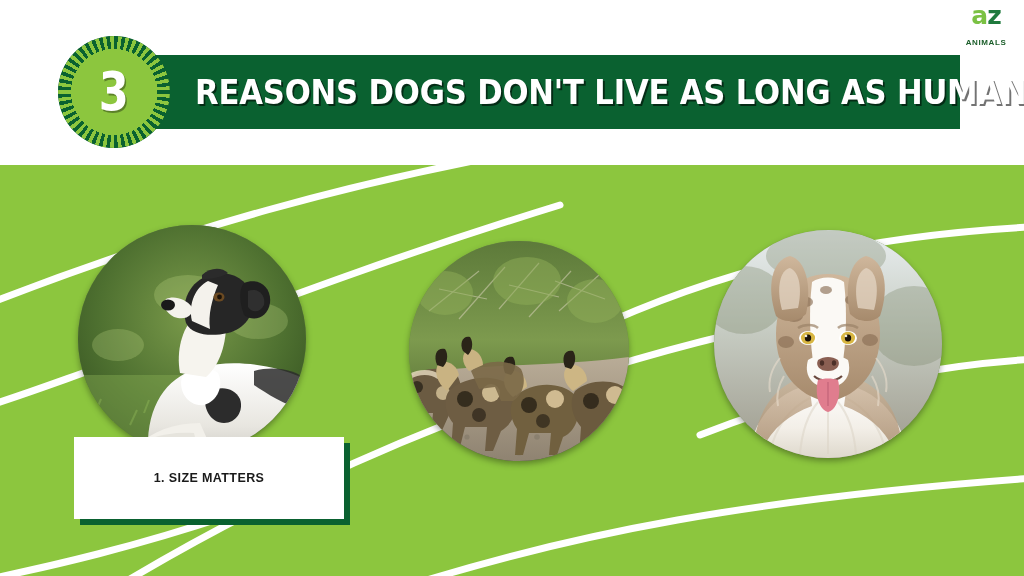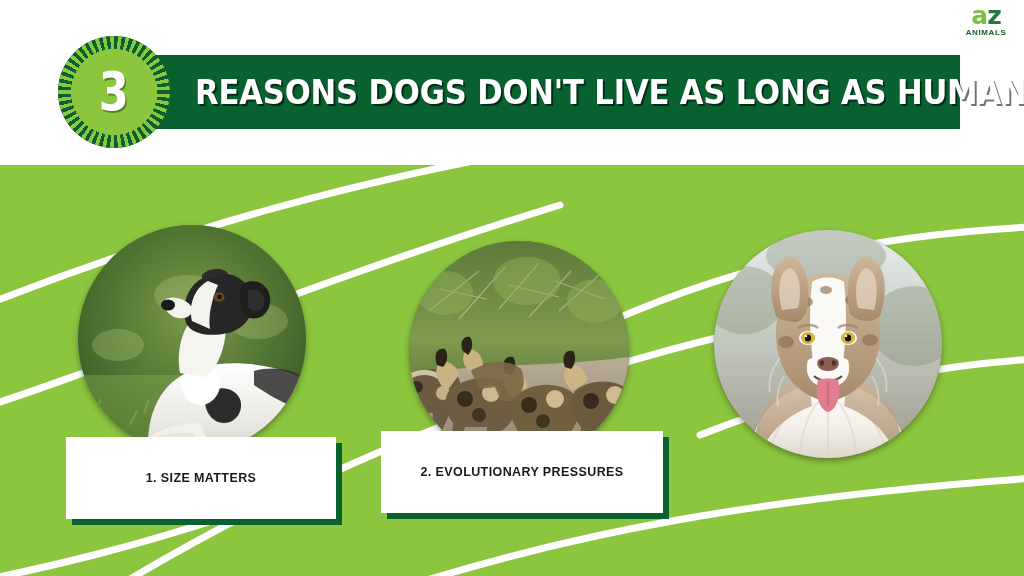--- a/index.html
+++ b/index.html
@@ -47,21 +47,21 @@
   }
   #brand-logo .logo-a { color: #7AC143; }
   #brand-logo .logo-z { color: #1F7A3D; }
   #brand-logo .logo-word {
     display: block;
     font-family: "Liberation Sans", sans-serif;
     font-size: 8px;
     font-weight: bold;
     letter-spacing: 0.6px;
     color: #1B5E2A;
-    margin-top: 1px;
+    margin-top: 11px;
   }
 
   
   #title-banner {
     position: absolute;
     left: 95px;
     top: 55px;
     width: 865px;
     height: 74px;
     background: #0A6130;
@@ -166,21 +166,21 @@
 
   .label-card {
     position: absolute;
     background: #ffffff;
     display: flex;
     align-items: center;
     justify-content: center;
     box-shadow: 6px 6px 0 0 #0A6130;
     z-index: 4;
   }
-  #card-1 { left: 16px;  top: 272px; width: 270px; height: 82px; }
+  #card-1 { left: 24px;  top: 272px; width: 270px; height: 82px; }
   #card-2 { left: 19px;  top: 266px; width: 282px; height: 82px; }
   #card-3 { left: 15px;  top: 260px; width: 290px; height: 82px; }
 
   .label-card .card-text {
     font-family: "Liberation Sans", sans-serif;
     font-size: 12.5px;
     font-weight: bold;
     letter-spacing: 0.4px;
     color: #1a1a1a;
     text-align: center;
@@ -373,23 +373,20 @@
             <path d="M164 150 C 154 142 152 130 160 124 C 170 122 178 130 178 140" fill="#cdb684"></path>
             <path d="M156 126 C 152 116 156 108 164 110 C 168 116 166 124 162 128 Z" fill="#2a2418"></path>
 
             <path d="M62 130 C 76 118 100 118 112 128 C 118 140 114 154 104 160 L92 160 L86 146 L70 148 Z" fill="#7a6847" opacity="0.9"></path>
             <path d="M60 130 C 52 122 52 112 60 108 C 68 108 74 116 74 124" fill="#c9b382"></path>
             <path d="M54 110 C 50 102 54 94 61 96 C 65 102 63 110 59 114 Z" fill="#2a2418"></path>
           </g>
         </svg>
       </div>
 
-      <div class="label-card" id="card-2">
-        <span class="card-text">2. EVOLUTIONARY PRESSURES</span>
-      </div>
     </div>
 
     <div class="reason-col" id="reason-col-3">
 
       <div class="photo-circle" id="photo-3">
         <svg viewBox="0 0 228 228">
           <defs>
             <linearGradient id="bg3" x1="0" y1="0" x2="0" y2="1">
               <stop offset="0%" stop-color="#e9eef0"></stop>
               <stop offset="40%" stop-color="#c9cfc6"></stop>

